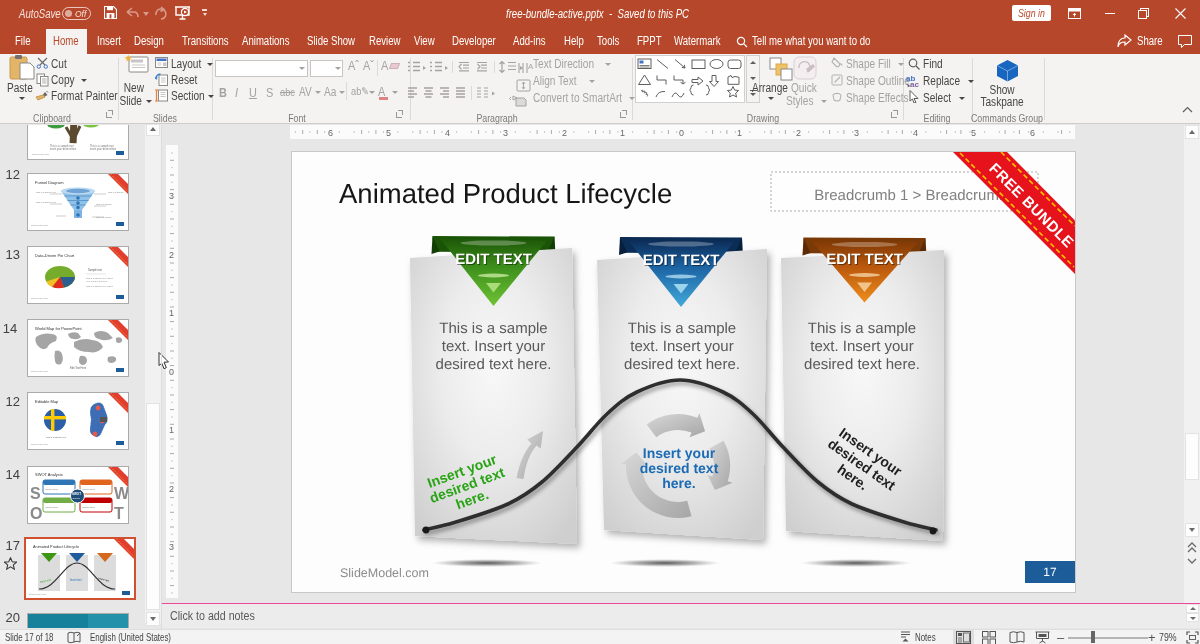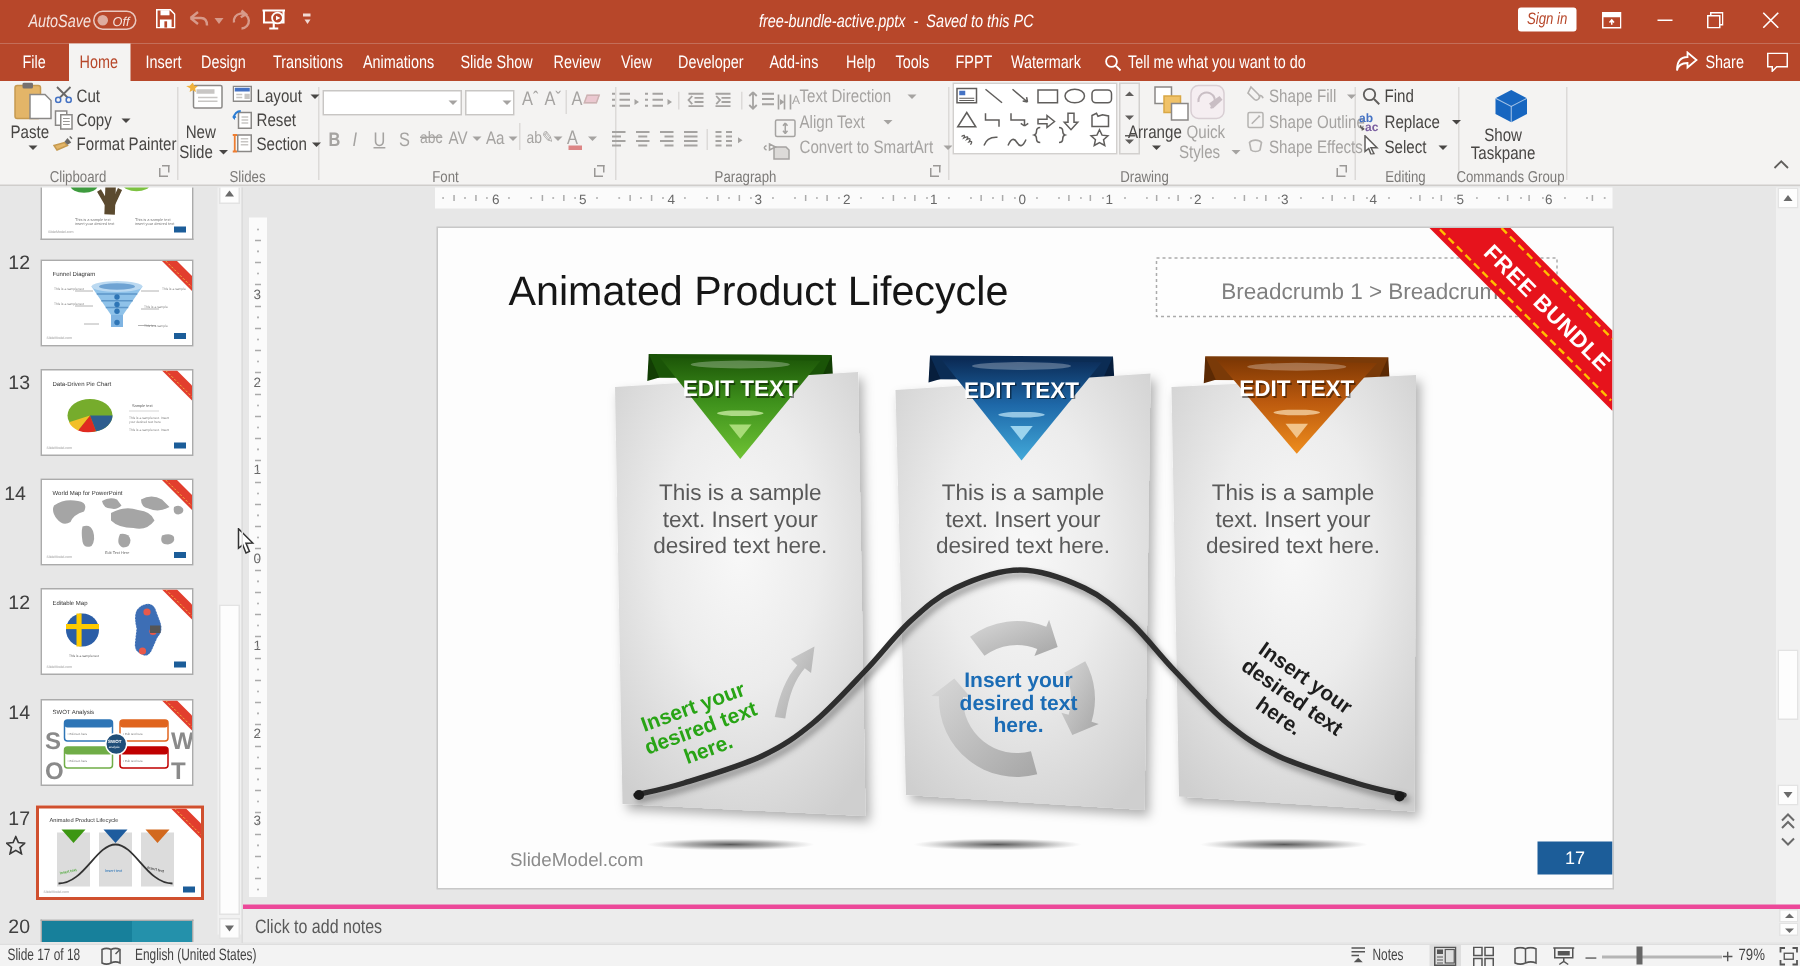--- a/index.html
+++ b/index.html
@@ -25,21 +25,21 @@
 
 #panel { position:absolute; left:0; top:0; width:161px; height:504px; background:#E7E7E7; overflow:hidden; }
 .thumb { position:absolute; left:27px; width:102px; height:58px; background:#fff; border:1px solid #ABABAB; }
 .tnum { position:absolute; left:0; width:20px; text-align:right; font-size:13px; color:#404040; }
 
 .ruler { background:#FBFBFB; position:absolute; }
 .rnum { position:absolute; font-size:9px; color:#686868; }
 
 #slide { position:absolute; left:292px; top:27px; width:783px; height:440px; background:#FDFDFD; box-shadow:0 0 0 1px #C8C8C8; opacity:0.999; }
 
-#notes { position:absolute; left:162px; top:603px; width:1038px; height:25px; background:#ECECEC; border-top:3px solid #ec4899; }
+#notes { position:absolute; left:162px; top:603px; width:1038px; height:25px; background:#ECECEC; border-top:1px solid #ec4899; }
 #statusbar { position:absolute; left:0; top:629px; width:1200px; height:15px; background:#F3F3F3; border-top:1px solid #DEDEDE; font-size:11px; color:#444; }
 </style>
 </head>
 <body>
 <div id="app">
 
 <div id="titlebar">
   <div class="t" style="left:19px; top:7px; color:rgba(255,255,255,0.85);">AutoSave</div>
   <div class="abs" style="left:62px; top:7px; width:29px; height:13px; border:1px solid rgba(255,255,255,0.7); border-radius:7px;">
      <div class="abs" style="left:2px; top:2px; width:7px; height:7px; border-radius:50%; background:rgba(255,255,255,0.55);"></div>

